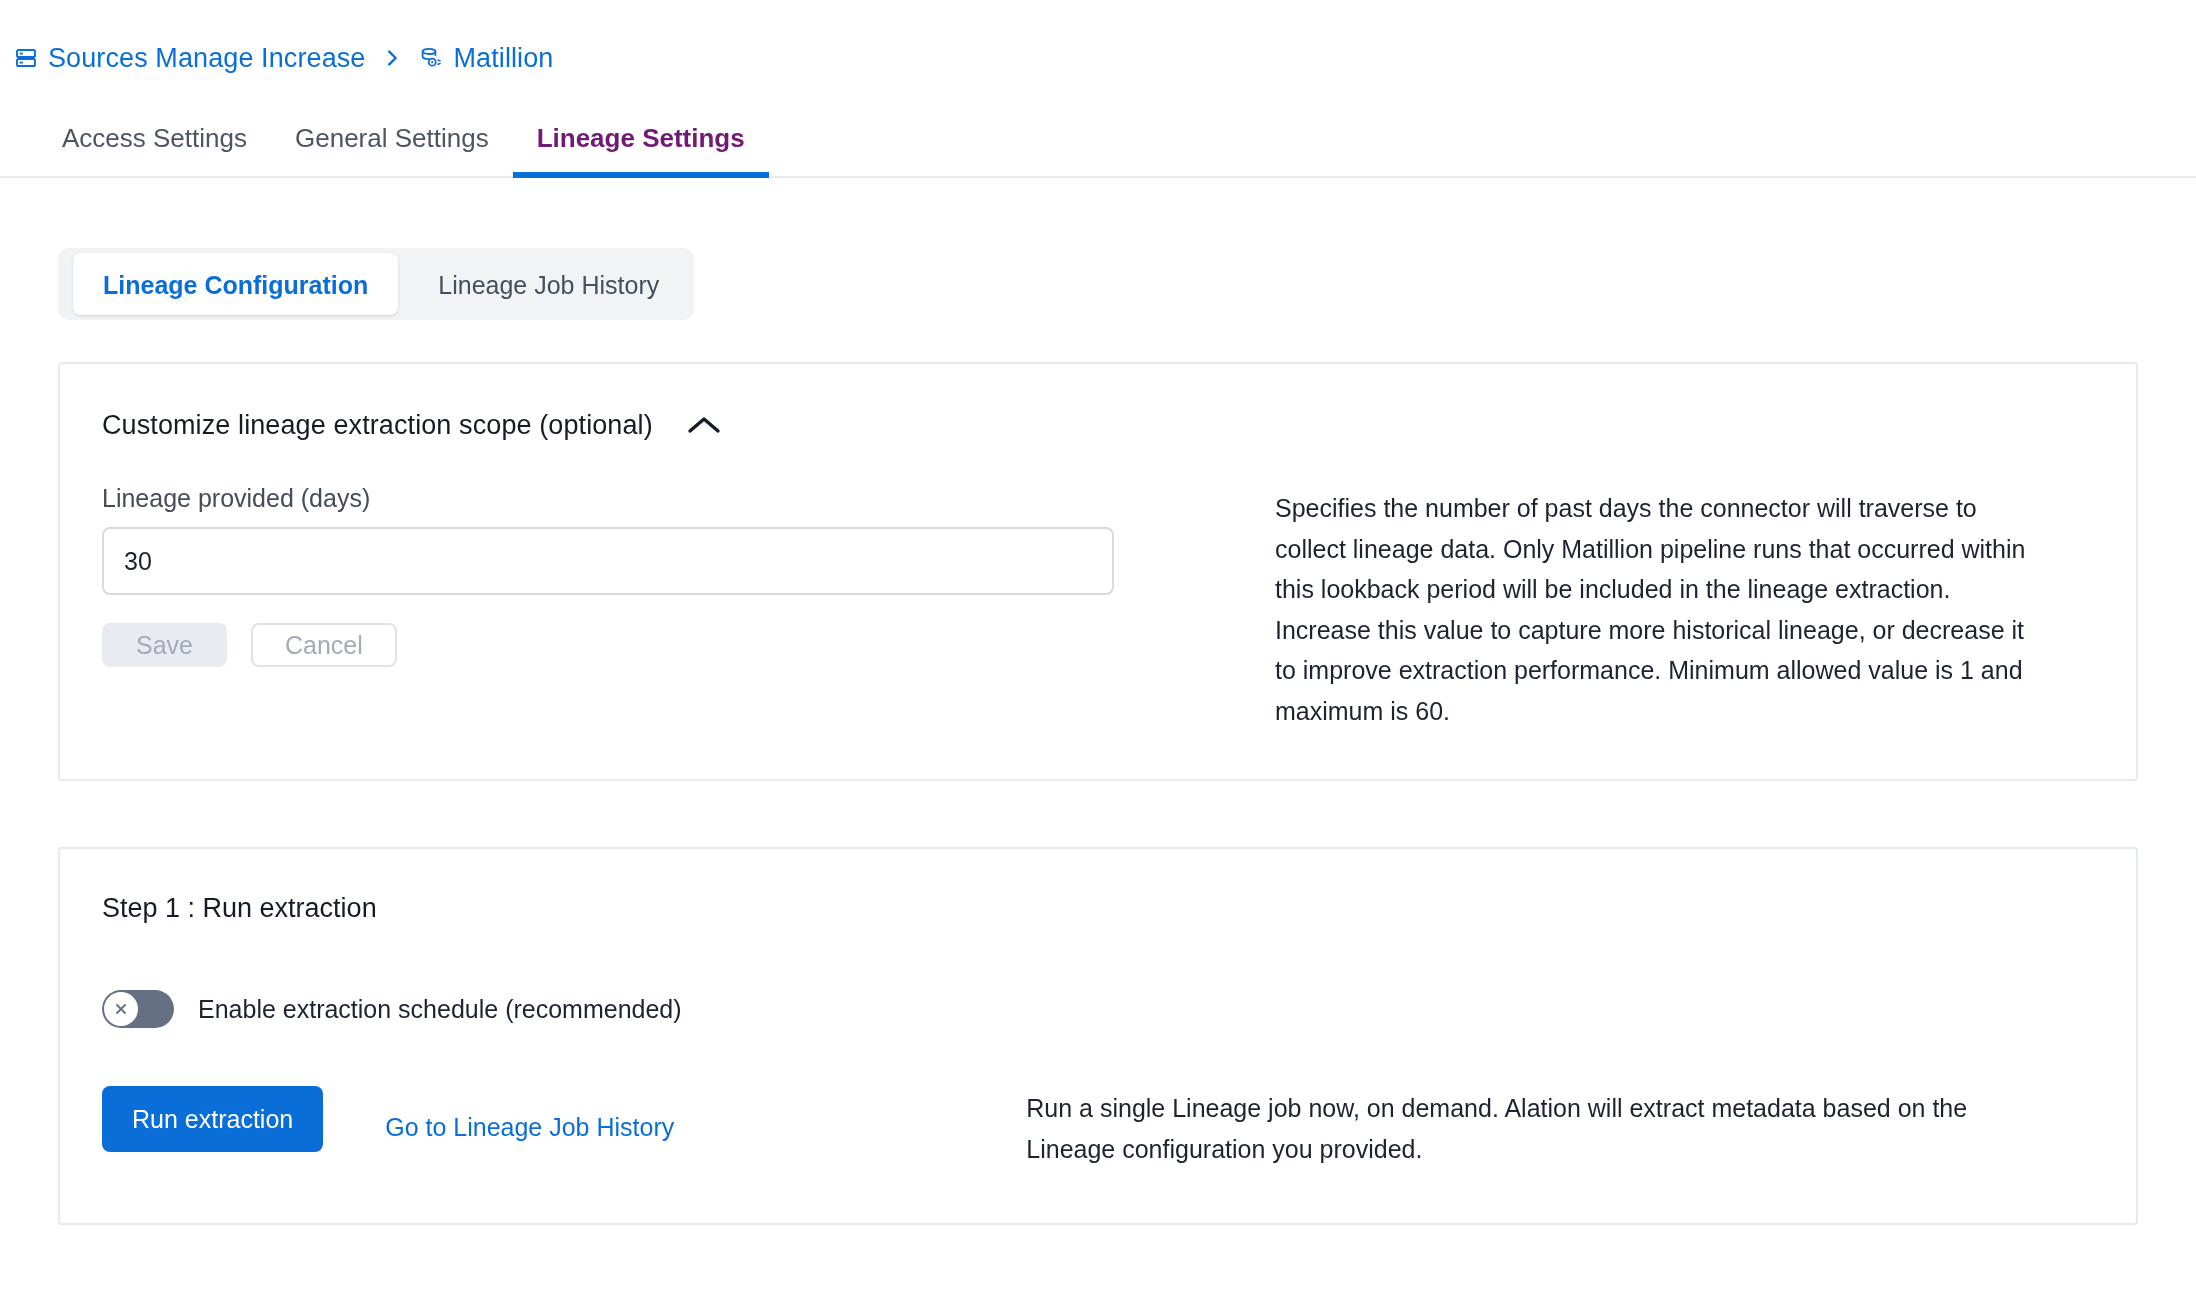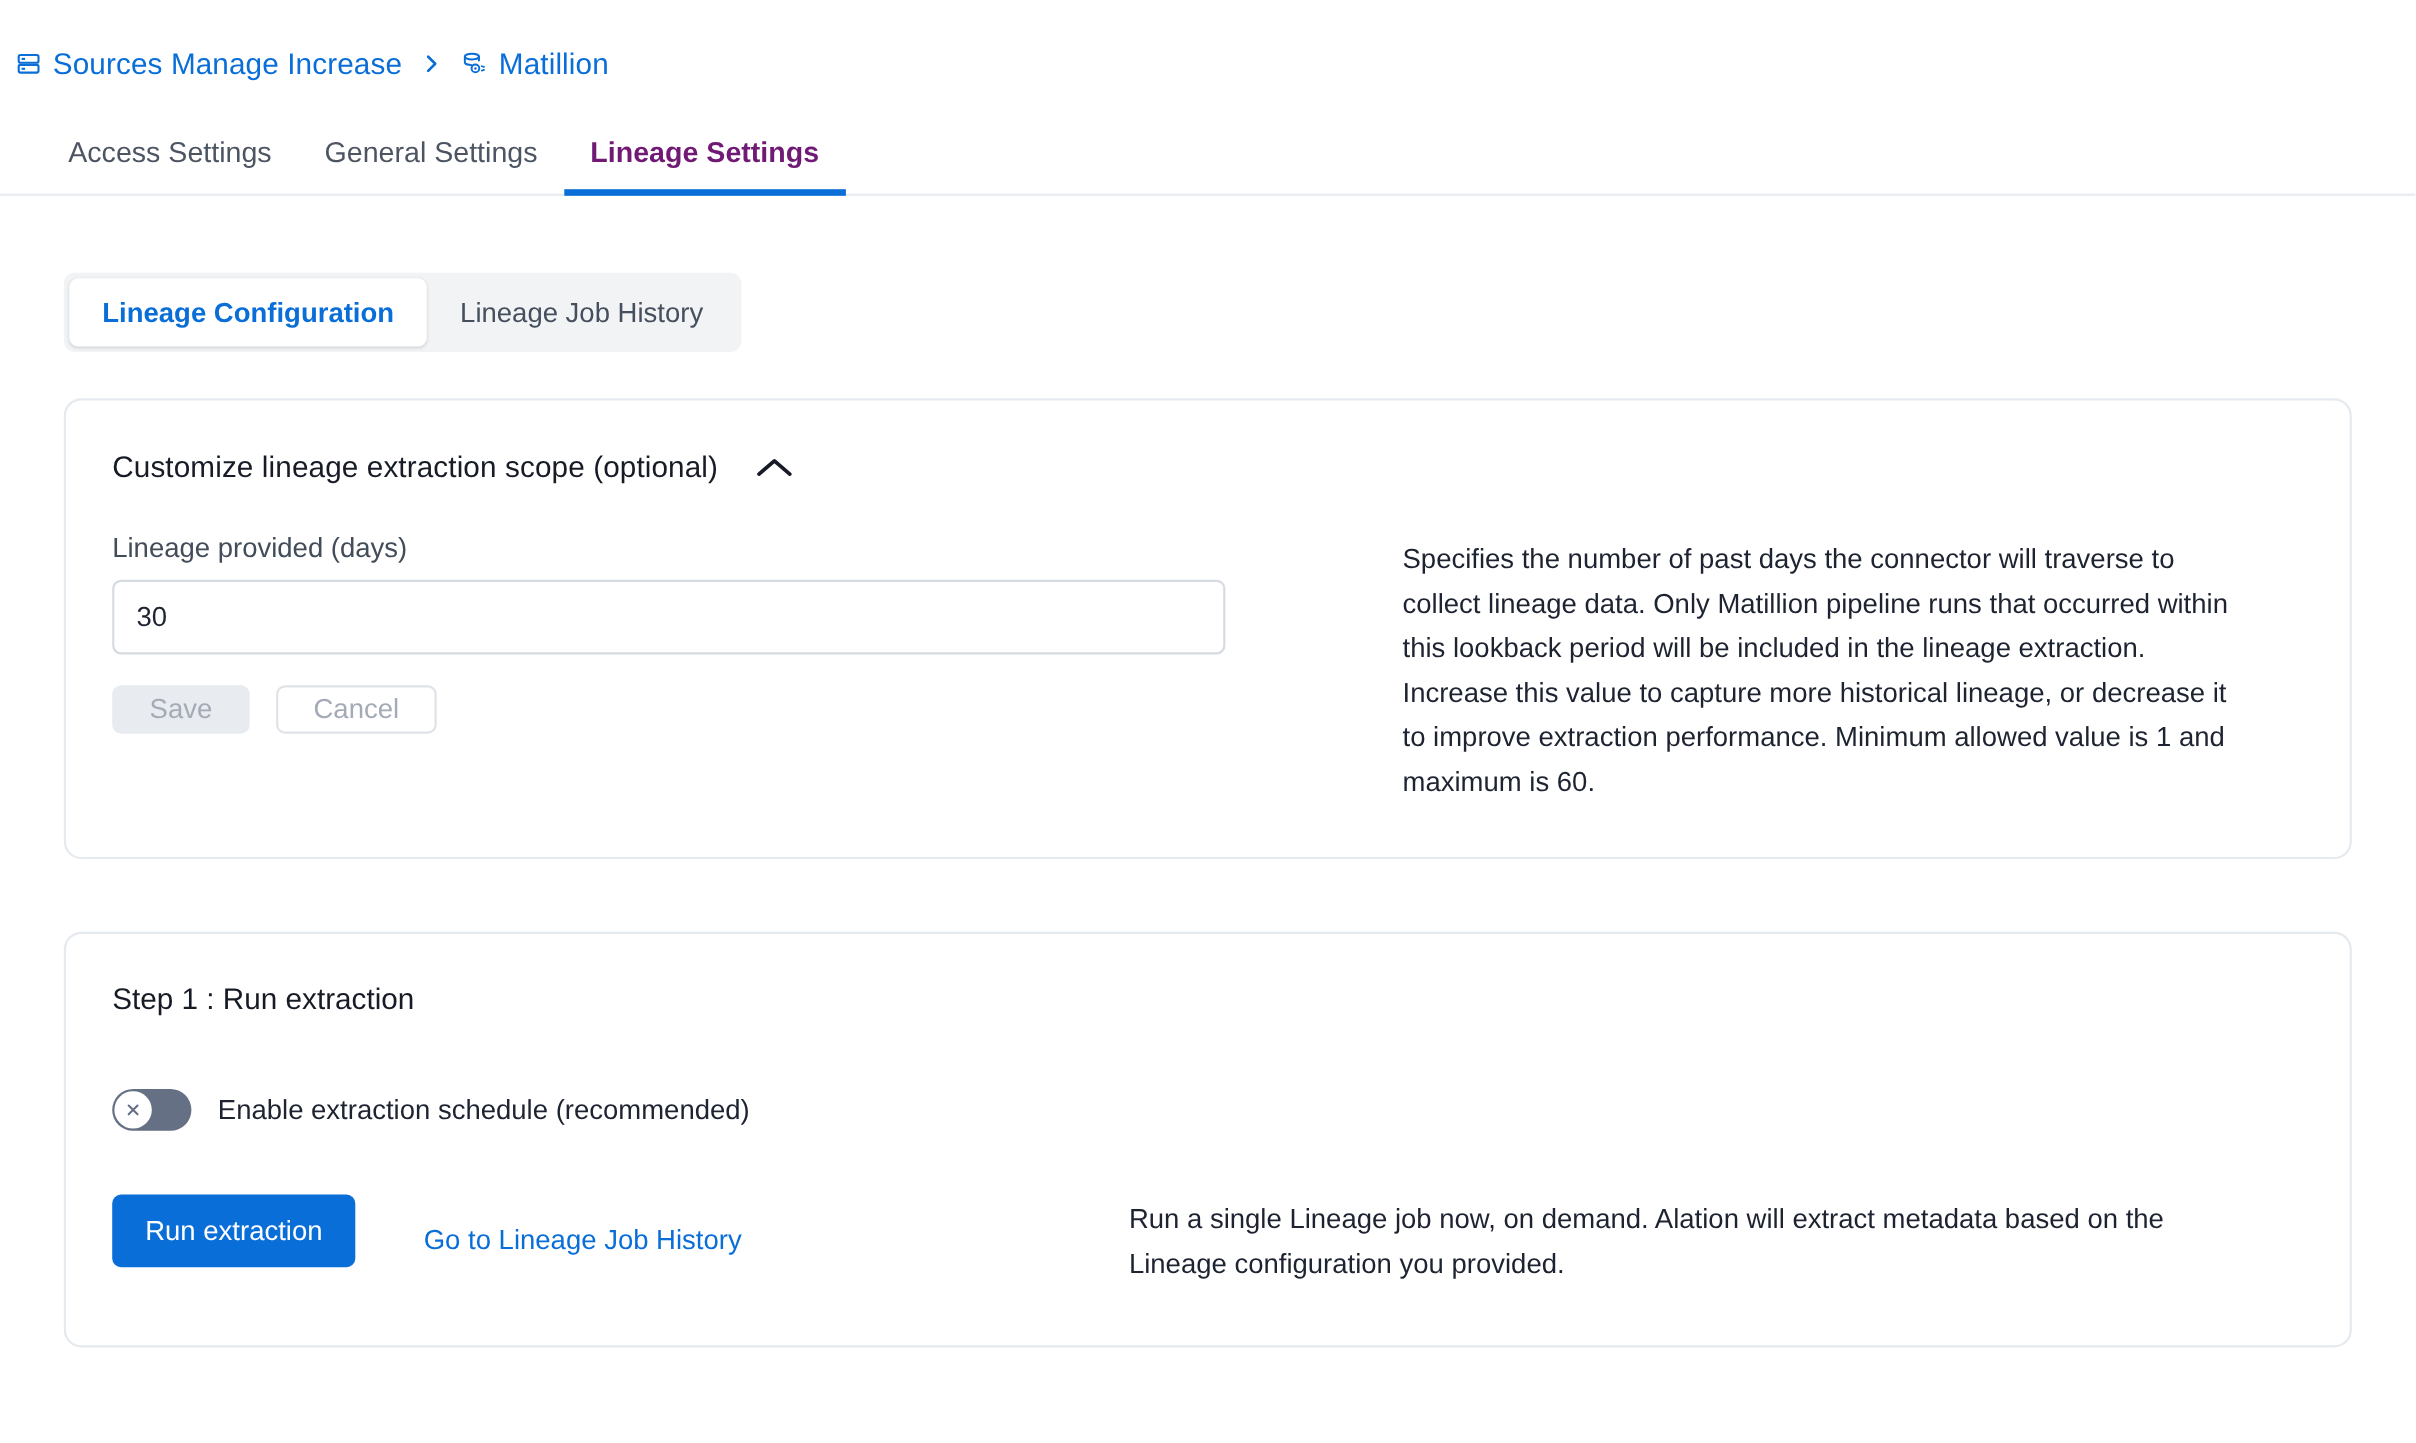--- a/index.html
+++ b/index.html
@@ -89,32 +89,33 @@
     font-family: inherit;
     font-size: 25px;
     color: #464f5d;
     padding: 18px 30px;
     height: 62px;
     border: none;
     background: transparent;
     border-radius: 8px;
     cursor: pointer;
     white-space: nowrap;
+    margin-left: 10px;
   }
   .seg-btn.active {
     background: #ffffff;
     color: #0a6ed8;
     font-weight: 700;
     box-shadow: 0 1px 3px rgba(16,24,40,.14);
   }
 
   
   .card {
     border: 2px solid #e5eaef;
-    border-radius: 16px;
+    border-radius: 4px;
     background: #fff;
     margin-top: 42px;
     padding: 44px 40px 48px 40px;
   }
   .card.step { margin-top: 66px; padding: 44px 40px 54px 40px; }
 
   .card-header {
     display: flex;
     align-items: center;
     gap: 28px;

